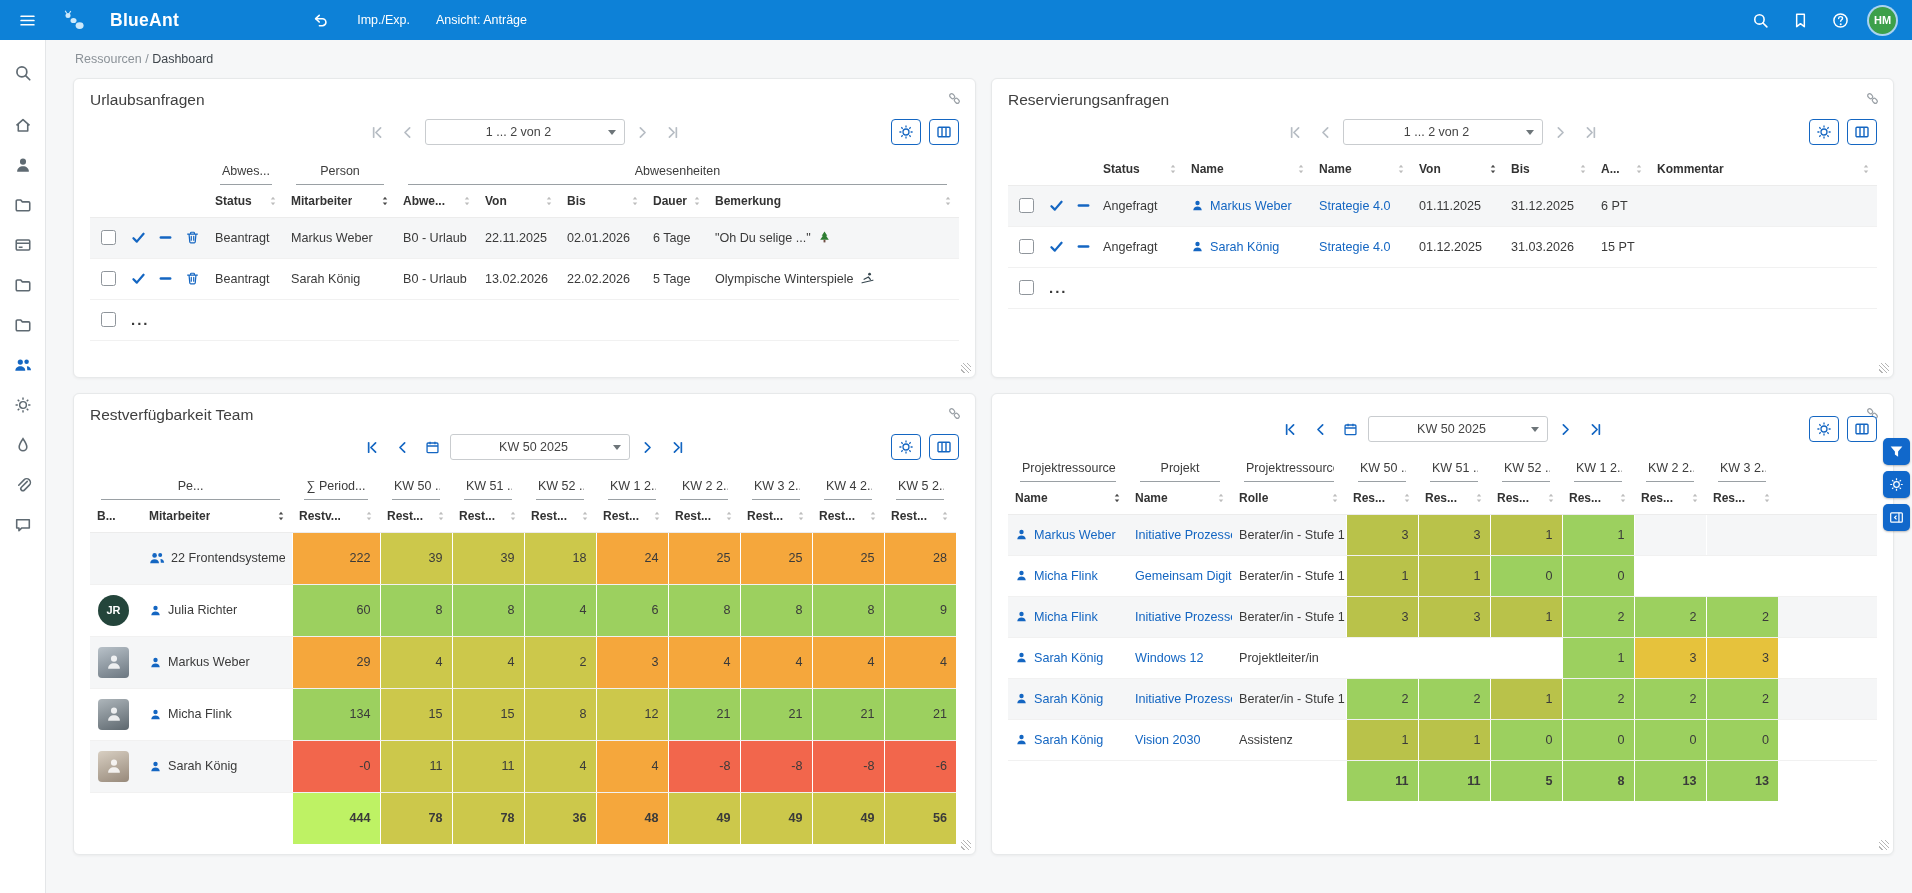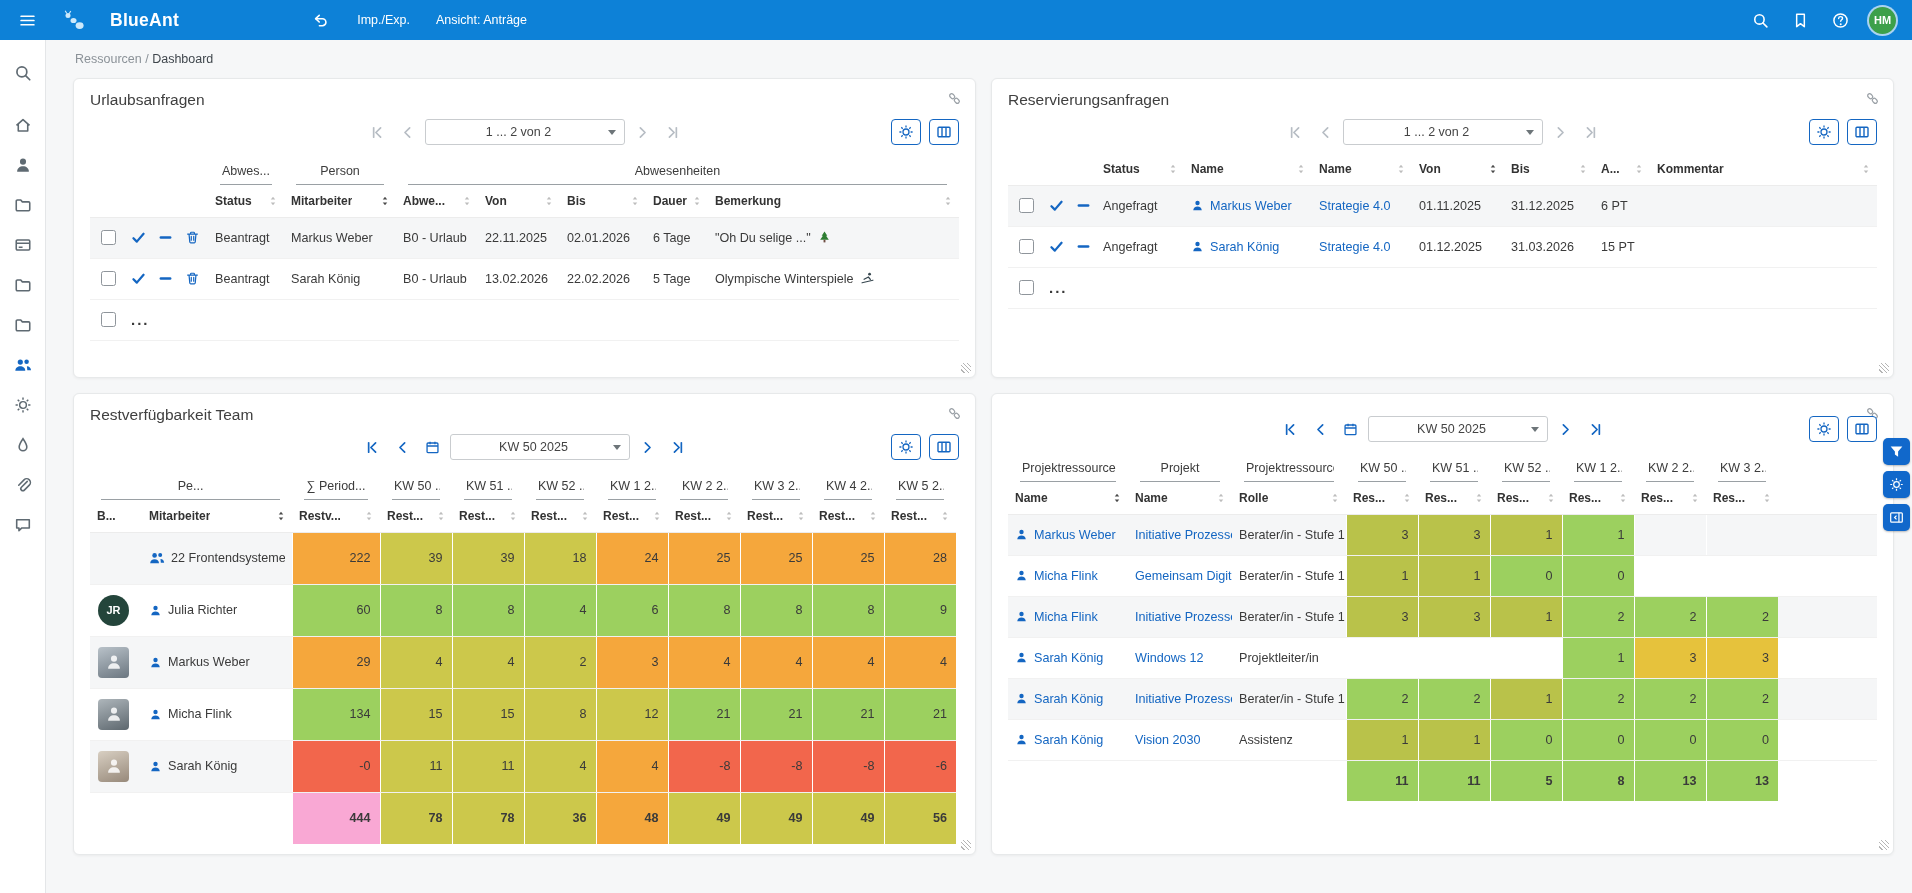--- a/index.html
+++ b/index.html
@@ -1047,21 +1047,21 @@
             <td class="num" style="background: rgb(204, 200, 75);">4</td>
             <td class="num" style="background: rgb(245, 167, 60);">4</td>
             <td class="num" style="background: rgb(242, 102, 76);">-8</td>
             <td class="num" style="background: rgb(242, 102, 76);">-8</td>
             <td class="num" style="background: rgb(242, 102, 76);">-8</td>
             <td class="num" style="background: rgb(242, 102, 76);">-6</td>
           </tr>
           <tr class="tot">
             <td class="avc"></td>
             <td></td>
-            <td class="num" style="background: #f9a8d4;">444</td>
+            <td class="num" style="background: #bef264;">444</td>
             <td class="num" style="background: rgb(204, 200, 75);">78</td>
             <td class="num" style="background: rgb(204, 200, 75);">78</td>
             <td class="num" style="background: rgb(204, 200, 75);">36</td>
             <td class="num" style="background: rgb(245, 167, 60);">48</td>
             <td class="num" style="background: rgb(204, 200, 75);">49</td>
             <td class="num" style="background: rgb(204, 200, 75);">49</td>
             <td class="num" style="background: rgb(204, 200, 75);">49</td>
             <td class="num" style="background: rgb(204, 200, 75);">56</td>
           </tr>
         </tbody>

